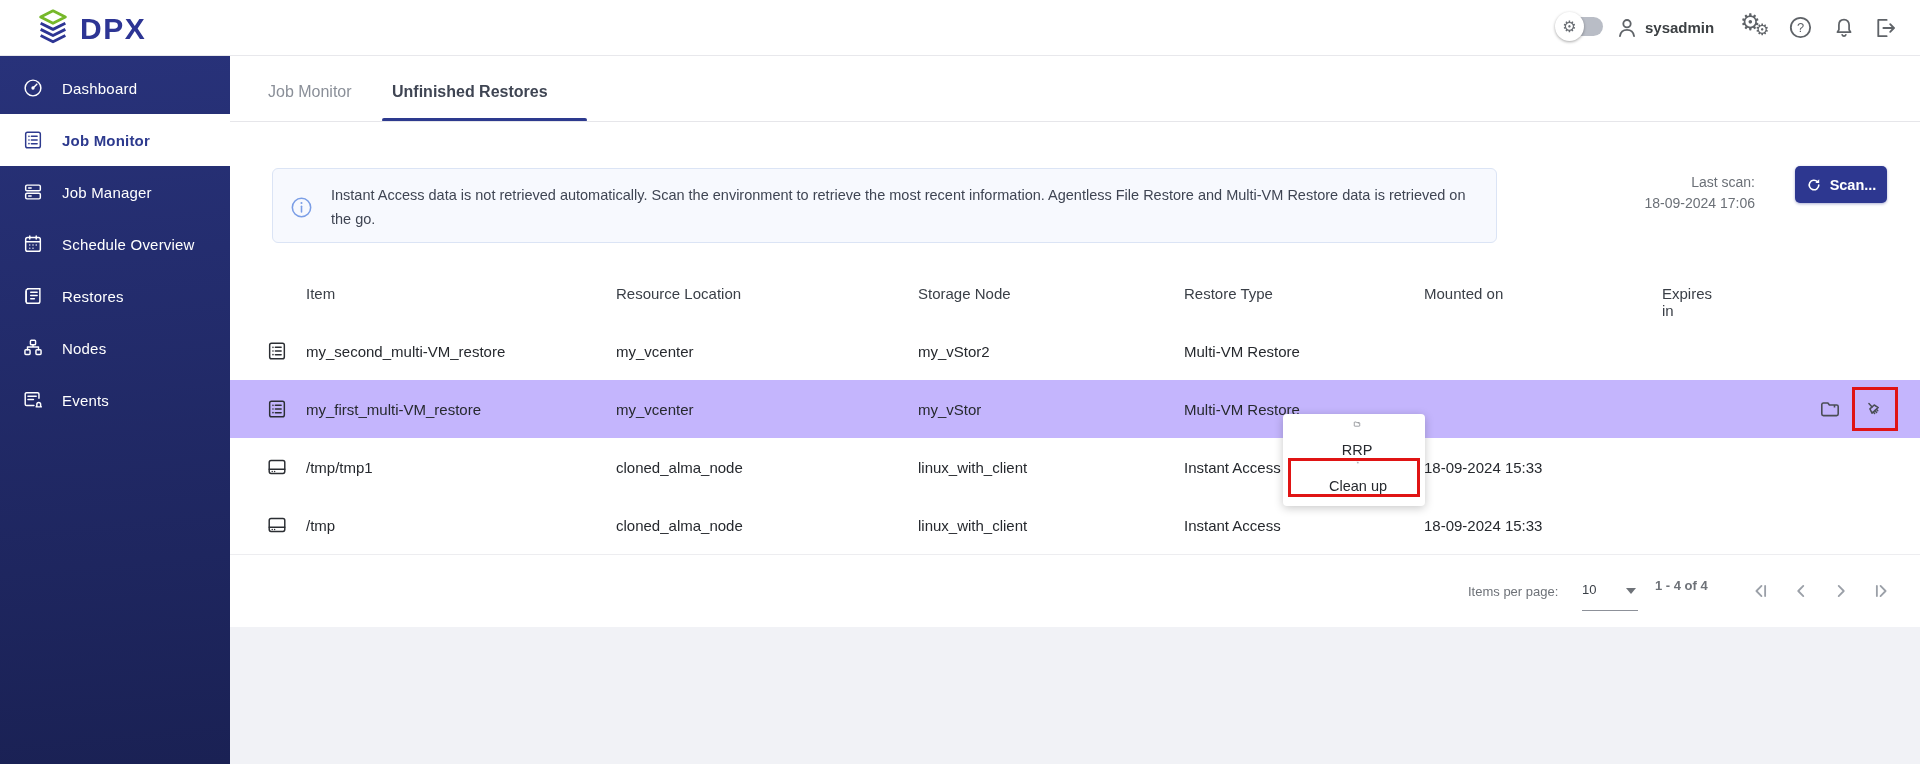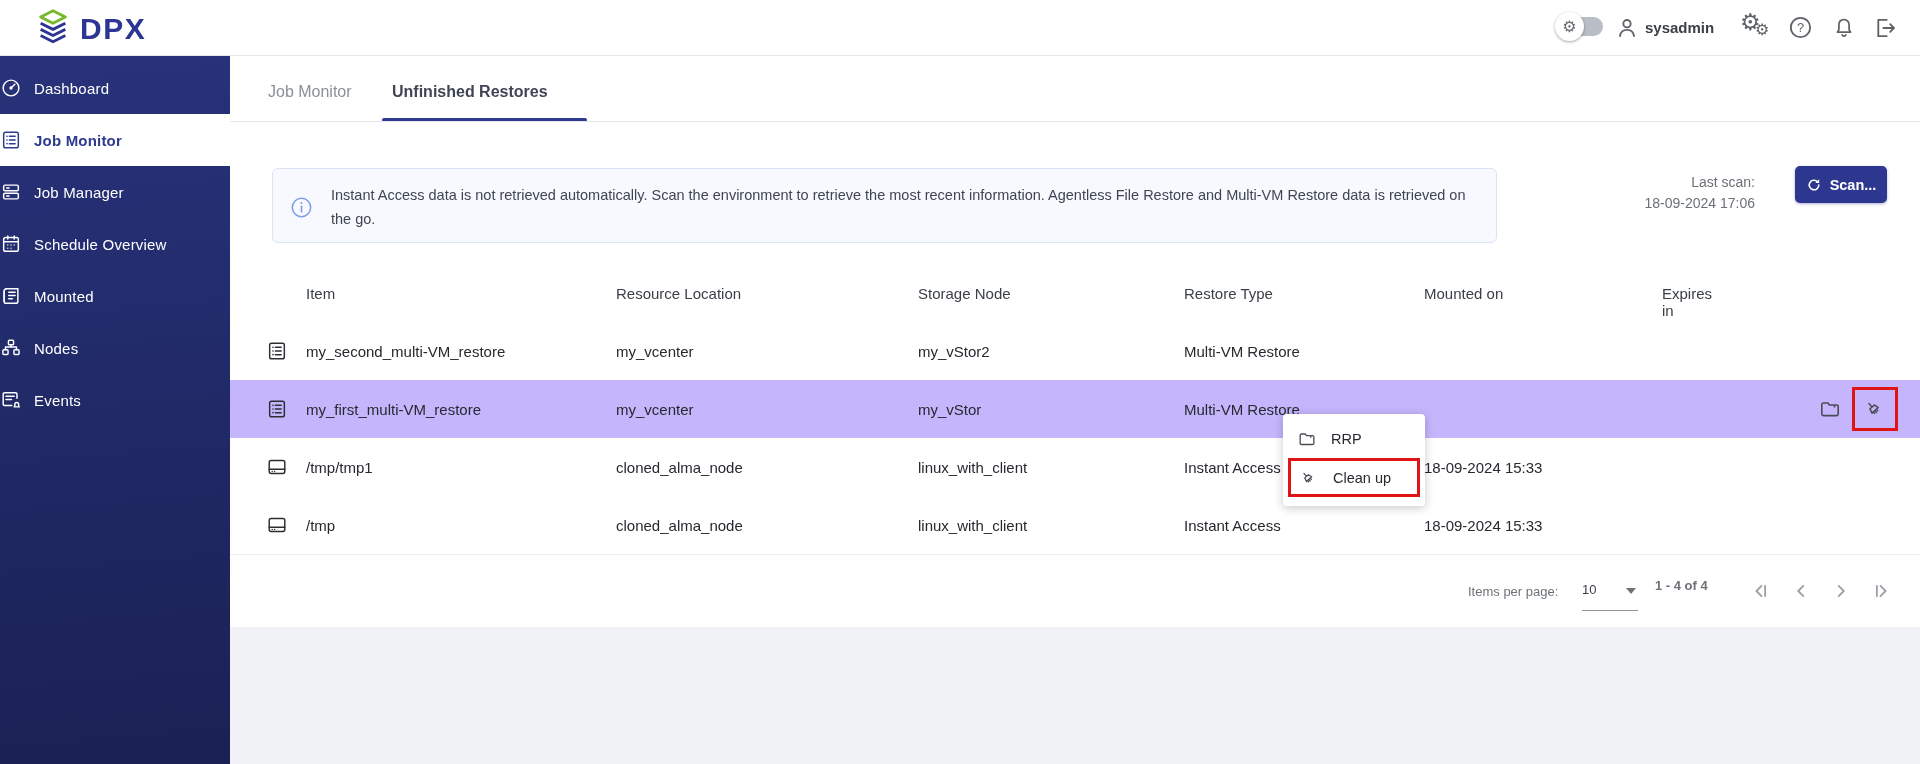--- a/index.html
+++ b/index.html
@@ -9,21 +9,21 @@
   .topbar{position:absolute;left:0;top:0;width:1920px;height:55px;background:#fff;border-bottom:1px solid #e8e8ec;z-index:30;}
   .logo{position:absolute;left:34px;top:8px;display:flex;align-items:center;gap:8px;}
   .logo-text{font-size:30px;font-weight:800;color:#2d3594;letter-spacing:1.5px;}
   .tb-ic{position:absolute;top:0;height:55px;display:flex;align-items:center;justify-content:center;color:#5f6368;cursor:pointer;}
   .toggle{position:absolute;left:1563px;top:17px;width:40px;height:19px;background:#b9bdc6;border-radius:10px;cursor:pointer;}
   .toggle-knob{position:absolute;left:-8px;top:-5px;width:29px;height:29px;border-radius:50%;background:#fff;box-shadow:0 1px 3px rgba(0,0,0,.35);display:flex;align-items:center;justify-content:center;color:#6a6e74;font-size:16px;line-height:1;}
   .username{position:absolute;left:1645px;top:0;height:55px;display:flex;align-items:center;font-size:15px;font-weight:700;color:#3c4043;}
 
   
   .sidebar{position:absolute;left:0;top:55px;width:230px;height:709px;background:linear-gradient(175deg,#28327a 0%,#1a2154 100%);padding-top:7px;box-sizing:border-box;z-index:20;}
-  .side-item{display:flex;align-items:center;height:52px;gap:12px;color:#fff;font-size:15px;cursor:pointer;}
+  .side-item{display:flex;align-items:center;height:52px;padding-left:22px;gap:18px;color:#fff;font-size:15px;cursor:pointer;}
   .side-item .lbl{letter-spacing:.2px;}
   .side-item.active{background:#fff;color:#2d3a8e;font-weight:700;}
   .side-item svg{flex:0 0 auto;}
 
   
   .main{position:absolute;left:230px;top:55px;width:1690px;height:572px;background:#fff;z-index:10;}
   .tab{position:absolute;top:28px;font-size:16px;color:#8a8f98;cursor:pointer;}
   .tab.active{color:#3f4553;font-weight:700;}
   .tab-underline{position:absolute;left:152px;top:63px;width:205px;height:4px;background:#2d3a8e;border-radius:2px;}
   .tabbar-border{position:absolute;left:0;top:66px;width:1690px;height:1px;background:#e6e6ea;}
@@ -41,21 +41,21 @@
   .c0{left:76px;} .c1{left:386px;} .c2{left:688px;} .c3{left:954px;} .c4{left:1194px;} .c5{left:1432px;}
   .trow{position:absolute;left:0;width:1690px;height:58px;border-bottom:1px solid #ededf0;background:#fff;cursor:pointer;}
   .trow.hl{background:#c4b5fd;}
   .trow .cell{position:absolute;top:21px;font-size:15px;color:#26292e;}
   .trow .ricon{position:absolute;left:36px;top:18px;color:#2b2e33;}
   .row-actions{position:absolute;right:22px;top:0;height:58px;display:flex;align-items:center;gap:10px;color:#4a4e55;}
   .redbox{border:3px solid #e01414;width:40px;height:38px;display:flex;align-items:center;justify-content:center;box-sizing:content-box;}
 
   
   .ctx{position:absolute;left:1053px;top:359px;width:142px;height:92px;background:#fff;border-radius:4px;box-shadow:0 2px 10px rgba(0,0,0,.22);z-index:15;}
-  .ctx-item{position:absolute;left:6px;display:flex;align-items:center;gap:14px;font-size:14.5px;color:#26292e;cursor:pointer;padding-left:8px;box-sizing:border-box;}
+  .ctx-item{position:absolute;left:6px;display:flex;align-items:center;gap:14px;font-size:14.5px;color:#26292e;cursor:pointer;padding-left:8px;box-sizing:border-box;flex-direction:column;}
   .ctx-item svg{color:#4a4e55;}
   .ctx-rrp{top:6px;width:128px;height:38px;}
   .ctx-clean{top:44px;left:5px;width:132px;height:39px;border:3px solid #e01414;}
 
   
   .pgn{position:absolute;left:0;top:499px;width:1690px;height:73px;font-size:13px;color:#6e7278;}
   .ipp-label{position:absolute;left:1238px;top:30px;}
   .ipp-select{position:absolute;left:1352px;top:28px;width:56px;border-bottom:1px solid #8d9199;padding-bottom:13px;cursor:pointer;color:#3a3f47;}
   .ipp-caret{position:absolute;right:2px;top:6px;width:0;height:0;border-left:5px solid transparent;border-right:5px solid transparent;border-top:6px solid #6e7278;}
   .range{position:absolute;left:1425px;top:24px;font-weight:bold;}
@@ -167,21 +167,21 @@
       <span class="lbl">Schedule Overview</span>
     </div>
     <div class="side-item">
       <svg width="22" height="22" viewBox="0 0 24 24" fill="none" stroke="currentColor" stroke-width="1.6" stroke-linecap="round">
         <path d="M6.5 4h13v14a2 2 0 0 1-2 2h-11a2 2 0 0 1-2-2V7.2"></path>
         <path d="M6.5 4 4.5 5.5V18"></path>
         <line x1="9.5" y1="8" x2="16.5" y2="8"></line>
           <line x1="9.5" y1="11.5" x2="16.5" y2="11.5"></line>
           <line x1="9.5" y1="15" x2="13.5" y2="15"></line>
       </svg>
-      <span class="lbl">Mounted</span>
+      <span class="lbl">Restores</span>
     </div>
     <div class="side-item">
       <svg width="22" height="22" viewBox="0 0 24 24" fill="none" stroke="currentColor" stroke-width="1.6" stroke-linecap="round" stroke-linejoin="round">
         <rect x="9.2" y="3.5" width="5.6" height="5" rx="1"></rect>
         <path d="M12 8.5v2.5M6 14v-3h12v3"></path>
         <rect x="3.2" y="14" width="5.6" height="5" rx="1"></rect>
         <rect x="15.2" y="14" width="5.6" height="5" rx="1"></rect>
       </svg>
       <span class="lbl">Nodes</span>
     </div>

